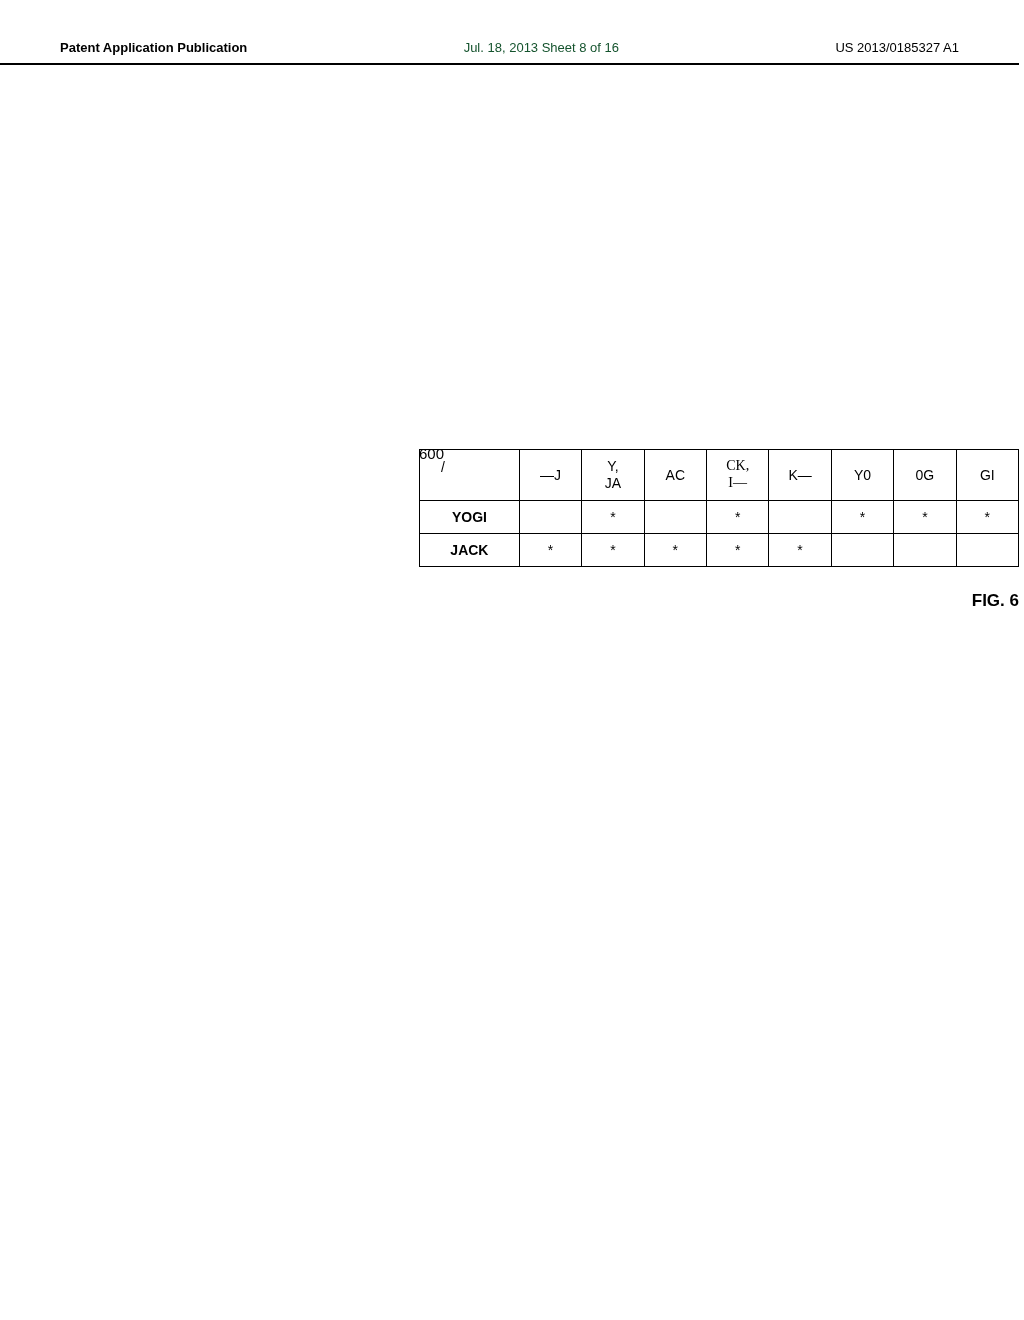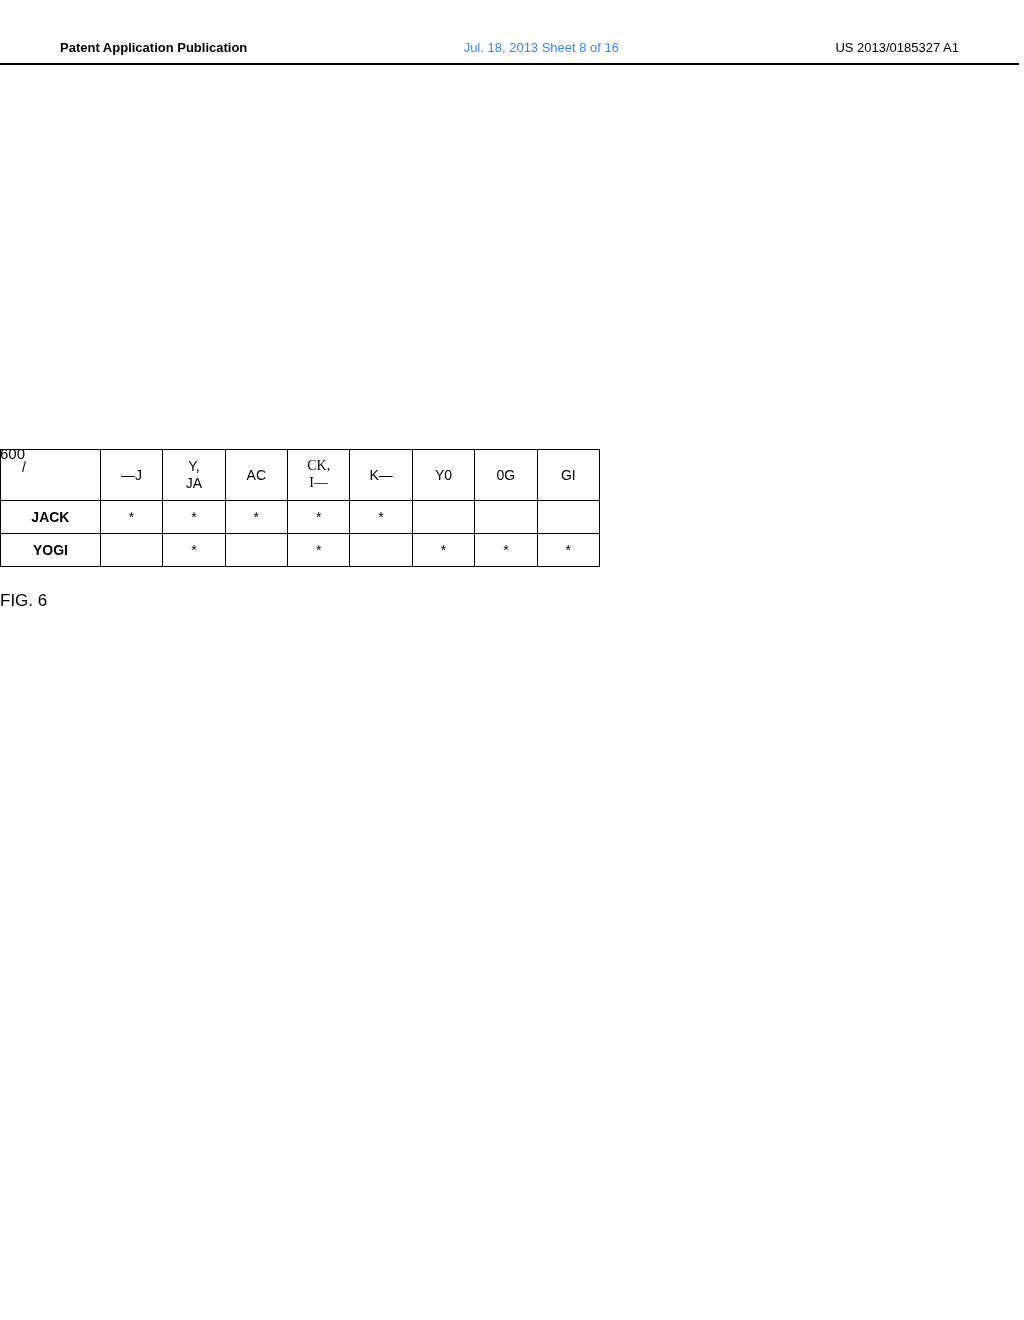--- a/index.html
+++ b/index.html
@@ -35,34 +35,34 @@
     }
 
     .header-left {
       font-size: 13px;
       font-weight: bold;
       color: #000;
     }
 
     .header-center {
       font-size: 13px;
-      color: #3b82f6;
+      color: #14532d;
     }
 
     .header-right {
       font-size: 13px;
       color: #000;
       text-align: center;
     }
 
     
     .main-content {
       display: flex;
       flex-direction: column;
-      align-items: flex-start;
+      align-items: flex-end;
       padding-top: 380px;
     }
 
     
     .figure-label-container {
       position: relative;
       width: 600px;
       margin-bottom: 4px;
     }
 
@@ -125,21 +125,21 @@
 
     .col-header-cki {
       line-height: 1.2;
       font-family: Liberation Serif, serif;
     }
 
     
     .fig-caption {
       margin-top: 24px;
       font-size: 17px;
-      font-weight: normal;
+      font-weight: bold;
       color: #000;
       text-align: center;
     }
   </style>
 </head>
 <body>
 
 <div class="page-container">
 
   <div class="header">
@@ -165,40 +165,40 @@
             <th>AC</th>
             <th class="col-header-cki">CK,<br>I—</th>
             <th>K—</th>
             <th>Y0</th>
             <th>0G</th>
             <th>GI</th>
           </tr>
         </thead>
         <tbody>
           <tr>
-            <td>JACK</td>
-            <td>*</td>
-            <td>*</td>
-            <td>*</td>
-            <td>*</td>
-            <td>*</td>
-            <td></td>
-            <td></td>
-            <td></td>
+            <td>YOGI</td>
+            <td></td>
+            <td>*</td>
+            <td></td>
+            <td>*</td>
+            <td></td>
+            <td>*</td>
+            <td>*</td>
+            <td>*</td>
           </tr>
           <tr>
-            <td>YOGI</td>
-            <td></td>
-            <td>*</td>
-            <td></td>
-            <td>*</td>
-            <td></td>
-            <td>*</td>
-            <td>*</td>
-            <td>*</td>
+            <td>JACK</td>
+            <td>*</td>
+            <td>*</td>
+            <td>*</td>
+            <td>*</td>
+            <td>*</td>
+            <td></td>
+            <td></td>
+            <td></td>
           </tr>
         </tbody>
       </table>
     </div>
 
     <div class="fig-caption">FIG. 6</div>
 
   </div>
 
 </div>

